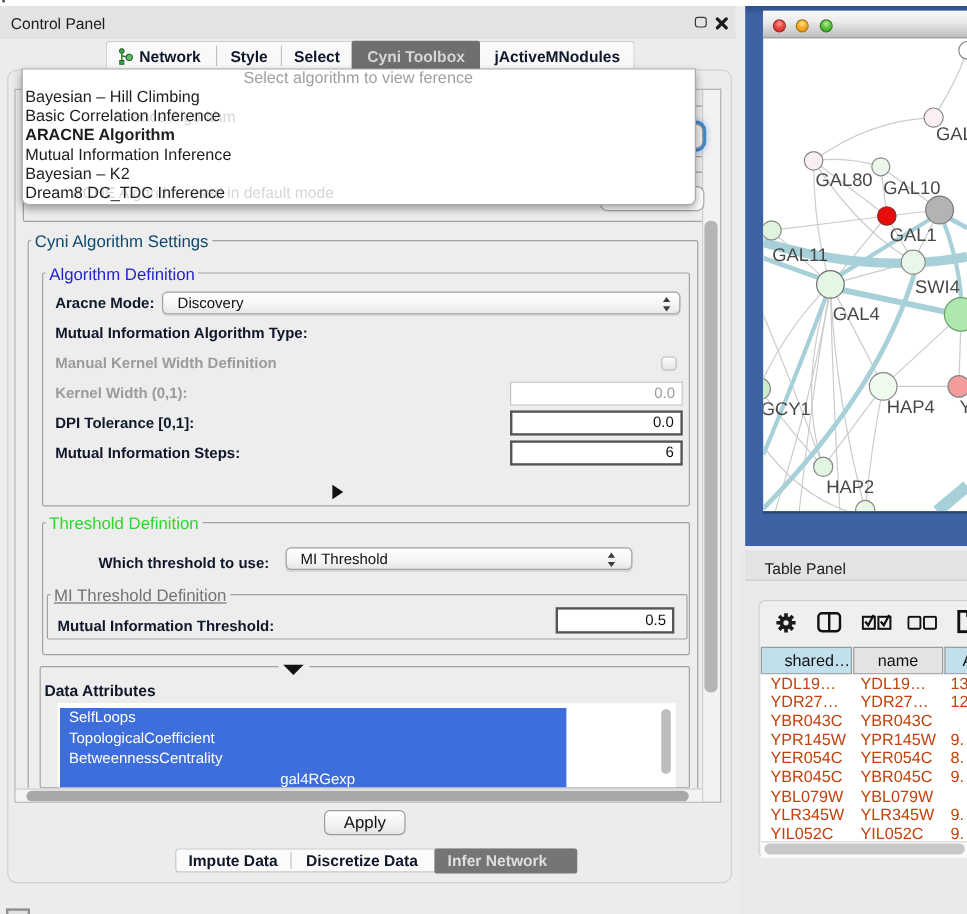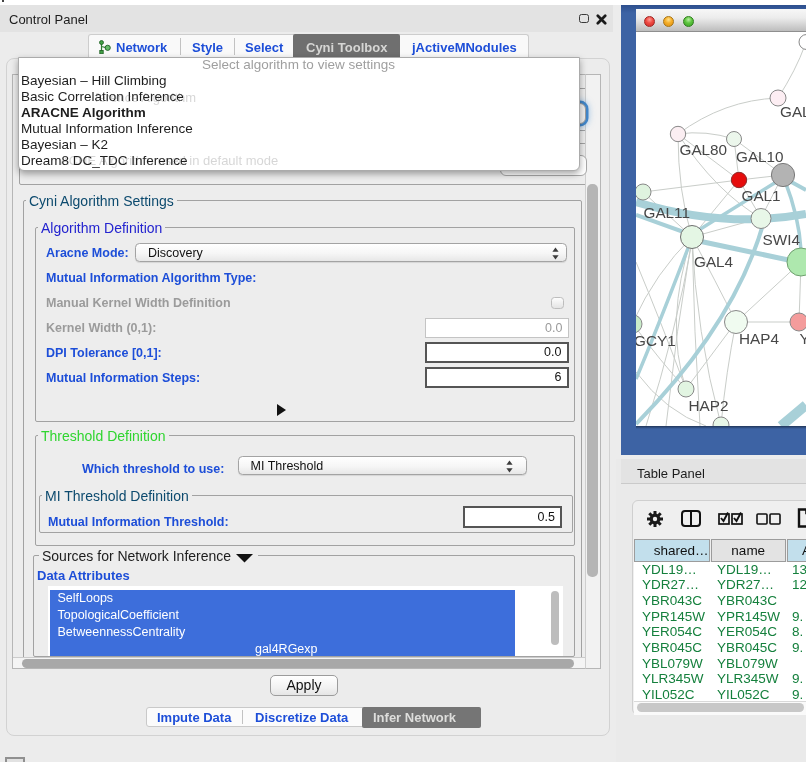--- a/index.html
+++ b/index.html
@@ -1,19 +1,19 @@
 <!DOCTYPE html>
 <html><head>
 <meta charset="utf-8">
 <style>
   html,body{margin:0;padding:0;}
   body{width:806px;height:762px;position:relative;overflow:hidden;
        font-family:"Liberation Sans", sans-serif;background:#ececec;}
   .abs{position:absolute;}
-  .lb{font-size:12.5px;font-weight:bold;color:#1d4ed8;white-space:nowrap;line-height:13px;}
+  .lb{font-size:12.5px;font-weight:bold;color:#0f172a;white-space:nowrap;line-height:13px;}
   .lbg{font-size:12.5px;font-weight:bold;color:#9b9b9b;white-space:nowrap;line-height:13px;}
   .txt{font-size:13px;color:#1d1d1d;white-space:nowrap;}
   .combo{position:absolute;border:1px solid #a3a3a3;border-radius:4.5px;
          background:linear-gradient(#ffffff,#f6f6f6 55%,#e7e7e7);
          box-shadow:0 1px 1px rgba(0,0,0,0.1);box-sizing:border-box;}
   .combo .ct{position:absolute;left:12px;top:0;font-size:12.5px;color:#111;white-space:nowrap;}
   .field{position:absolute;background:#fff;font-size:12.5px;color:#111;text-align:right;box-sizing:border-box;}
   .gbox{position:absolute;border:1px solid #a2a2a2;border-radius:2px;box-sizing:border-box;}
   .gttl{position:absolute;background:#ededed;padding:0 3px;font-size:14px;white-space:nowrap;line-height:14px;}
   svg{display:block;}
@@ -87,52 +87,51 @@
   <div class="gttl" style="left:25px;top:354px;color:#2fd52f;">Threshold Definition</div>
   <div class="abs lb" style="left:69px;top:388px;">Which threshold to use:</div>
   <div class="combo" style="left:224.5px;top:380.5px;width:289px;height:19px;">
       <span class="ct" style="line-height:18.5px;">MI Threshold</span>
     <svg style="position:absolute;right:12px;top:3px;" width="9" height="13" viewBox="0 0 9 13">
         <path d="M4.5 0.5 L7.6 4.7 H1.4 Z" fill="#3c3c3c"></path>
         <path d="M4.5 12.5 L1.4 8.3 H7.6 Z" fill="#3c3c3c"></path>
       </svg>
   </div>
   <div class="gbox" style="left:26px;top:420px;width:533.5px;height:37.5px;"></div>
-  <div class="gttl" style="left:29px;top:414px;color:#0c4a6e;">MI Threshold Definition</div>
+  <div class="gttl" style="left:29px;top:414px;color:#737373;text-decoration:underline;">MI Threshold Definition</div>
   <div class="abs lb" style="left:35px;top:441px;">Mutual Information Threshold:</div>
   <div class="field" style="left:450px;top:431px;width:99px;height:22px;border:2px solid #555;color:#111;line-height:18px;padding-right:5px;">0.5</div>
 
   <div class="gbox" style="left:20px;top:479.5px;width:542px;height:102px;"></div>
-  <div class="gttl" style="left:26px;top:473.5px;color:#1d1d1d;">Sources for Network Inference</div>
   <div class="abs" style="left:219px;top:476px;width:26px;height:12px;background:#ededed;"></div>
     <svg class="abs" style="left:222px;top:477.5px;" width="19" height="10" viewBox="0 0 19 10">
       <path d="M1 1 L18 1 L9.5 9.5 Z" fill="#111"></path>
     </svg>
   <div class="abs lb" style="left:24px;top:493.5px;font-size:13px;">Data Attributes</div>
   <div class="abs" style="left:35px;top:511px;width:515px;height:70px;background:#fff;"></div>
-  <div class="abs" style="left:37px;top:514.5px;width:465px;height:66.5px;background:#3d6edb;overflow:hidden;">
+  <div class="abs" style="left:37px;top:514.5px;width:422px;height:66.5px;background:#3d6edb;overflow:hidden;">
      <div style="font-size:12.5px;color:#fff;padding-left:7.5px;height:17.1px;line-height:17.1px;">SelfLoops</div>
      <div style="font-size:12.5px;color:#fff;padding-left:7.5px;height:17.1px;line-height:17.1px;">TopologicalCoefficient</div>
      <div style="font-size:12.5px;color:#fff;padding-left:7.5px;height:17.1px;line-height:17.1px;">BetweennessCentrality</div>
      <div style="font-size:12.5px;color:#fff;padding-left:7.5px;height:17.1px;line-height:17.1px;text-align:center;">gal4RGexp</div>
   </div>
   <div class="abs" style="left:538.4px;top:515.6px;width:7.6px;height:54.4px;background:#bdbdbd;border-radius:4px;"></div>
 
   <div class="abs" style="left:0;top:581.5px;width:589px;height:13.5px;background:#f4f4f4;border-top:1px solid #cccccc;"></div>
   <div class="abs" style="left:9px;top:583.5px;width:552px;height:9px;background:#a8a8a8;border-radius:4.5px;"></div>
 </div>
 
 <div class="abs" style="left:585px;top:74px;width:15.5px;height:595px;background:#f2f2f2;border:1px solid #b6b6b6;border-left:1px solid #cfcfcf;box-sizing:border-box;"></div>
 <div class="abs" style="left:587px;top:184px;width:11px;height:393px;background:#b5b5b5;border-radius:5px;"></div>
 
 <div class="abs" style="left:490px;top:102.5px;width:96px;height:21px;border-radius:6px;background:#ededed;border:1px solid #9d9d9d;box-shadow:0 0 0 2.5px #4286c8, 0 0 6px 2.5px rgba(80,150,215,0.55);box-sizing:border-box;"></div>
 <div class="abs" style="left:500px;top:154.5px;width:87px;height:21.5px;border-radius:6px;background:#ffffff;border:1px solid #a8a8a8;box-sizing:border-box;"></div>
 
 <div class="abs" style="left:17.5px;top:56.5px;width:562px;height:114px;background:#ffffff;border:1px solid #ababab;border-radius:0 0 6px 6px;box-shadow:0 3px 7px rgba(0,0,0,0.35);box-sizing:border-box;"></div>
-<div class="abs" style="left:17.5px;top:57.5px;width:562px;height:13px;font-size:13.5px;color:#9f9f9f;text-align:center;line-height:13px;">Select algorithm to view settings</div>
+<div class="abs" style="left:17.5px;top:57.5px;width:562px;height:13px;font-size:13.5px;color:#9f9f9f;text-align:center;line-height:13px;">Select algorithm to view ference</div>
 <div class="abs txt" style="left:21px;top:73.5px;line-height:13px;font-size:13.5px;">Bayesian – Hill Climbing</div>
 <div class="abs txt" style="left:21px;top:89.5px;line-height:13px;font-size:13.5px;">Basic Correlation Inference</div>
 <div class="abs txt" style="left:21px;top:105.5px;line-height:13px;font-size:13.5px;font-weight:bold;">ARACNE Algorithm</div>
 <div class="abs txt" style="left:21px;top:121.5px;line-height:13px;font-size:13.5px;">Mutual Information Inference</div>
 <div class="abs txt" style="left:21px;top:137.5px;line-height:13px;font-size:13.5px;">Bayesian – K2</div>
 <div class="abs txt" style="left:21px;top:153.5px;line-height:13px;font-size:13.5px;">Dream8 DC_TDC Inference</div>
 
 <div class="abs" style="left:95px;top:90px;font-size:13px;color:rgba(90,90,90,0.25);white-space:nowrap;">ference Algorithm</div>
 <div class="abs" style="left:60px;top:153px;font-size:13px;color:rgba(90,90,90,0.25);white-space:nowrap;">ACNE Algorithm used in default mode</div>
 
@@ -263,21 +262,21 @@
 </svg>
 <svg class="abs" style="left:797px;top:508px;" width="14" height="20" viewBox="0 0 14 20">
   <path d="M2 1.5 L9 1.5 L13 5.5 L13 18.5 L2 18.5 Z" fill="none" stroke="#111" stroke-width="2.4"></path>
   <path d="M9 1.5 L9 5.5 L13 5.5" fill="none" stroke="#111" stroke-width="1.6"></path>
 </svg>
 
 <div class="abs" style="left:633.5px;top:539px;width:76px;height:22.5px;background:#c2dfec;border:1px solid #9c9c9c;box-sizing:border-box;font-size:13.5px;color:#111;text-align:right;line-height:21px;">shared…</div>
 <div class="abs" style="left:710.5px;top:539px;width:75.5px;height:22.5px;background:#e3e3e3;border:1px solid #9c9c9c;box-sizing:border-box;font-size:13.5px;color:#111;text-align:center;line-height:21px;">name</div>
 <div class="abs" style="left:787px;top:539px;width:19px;height:22.5px;background:#c2dfec;border:1px solid #9c9c9c;border-right:none;box-sizing:border-box;font-size:13.5px;color:#111;line-height:21px;padding-left:14px;overflow:hidden;">A</div>
 
-<div class="abs" style="left:633.5px;top:561.5px;width:172.5px;height:139px;background:#fff;overflow:hidden;font-size:13.5px;color:#15803d;">
+<div class="abs" style="left:633.5px;top:561.5px;width:172.5px;height:139px;background:#fff;overflow:hidden;font-size:13.5px;color:#c2410c;">
   <div style="position:absolute;left:8.5px;top:0;line-height:15.7px;white-space:pre;">YDL19…
 YDR27…
 YBR043C
 YPR145W
 YER054C
 YBR045C
 YBL079W
 YLR345W
 YIL052C</div>
   <div style="position:absolute;left:83.5px;top:0;line-height:15.7px;white-space:pre;">YDL19…

